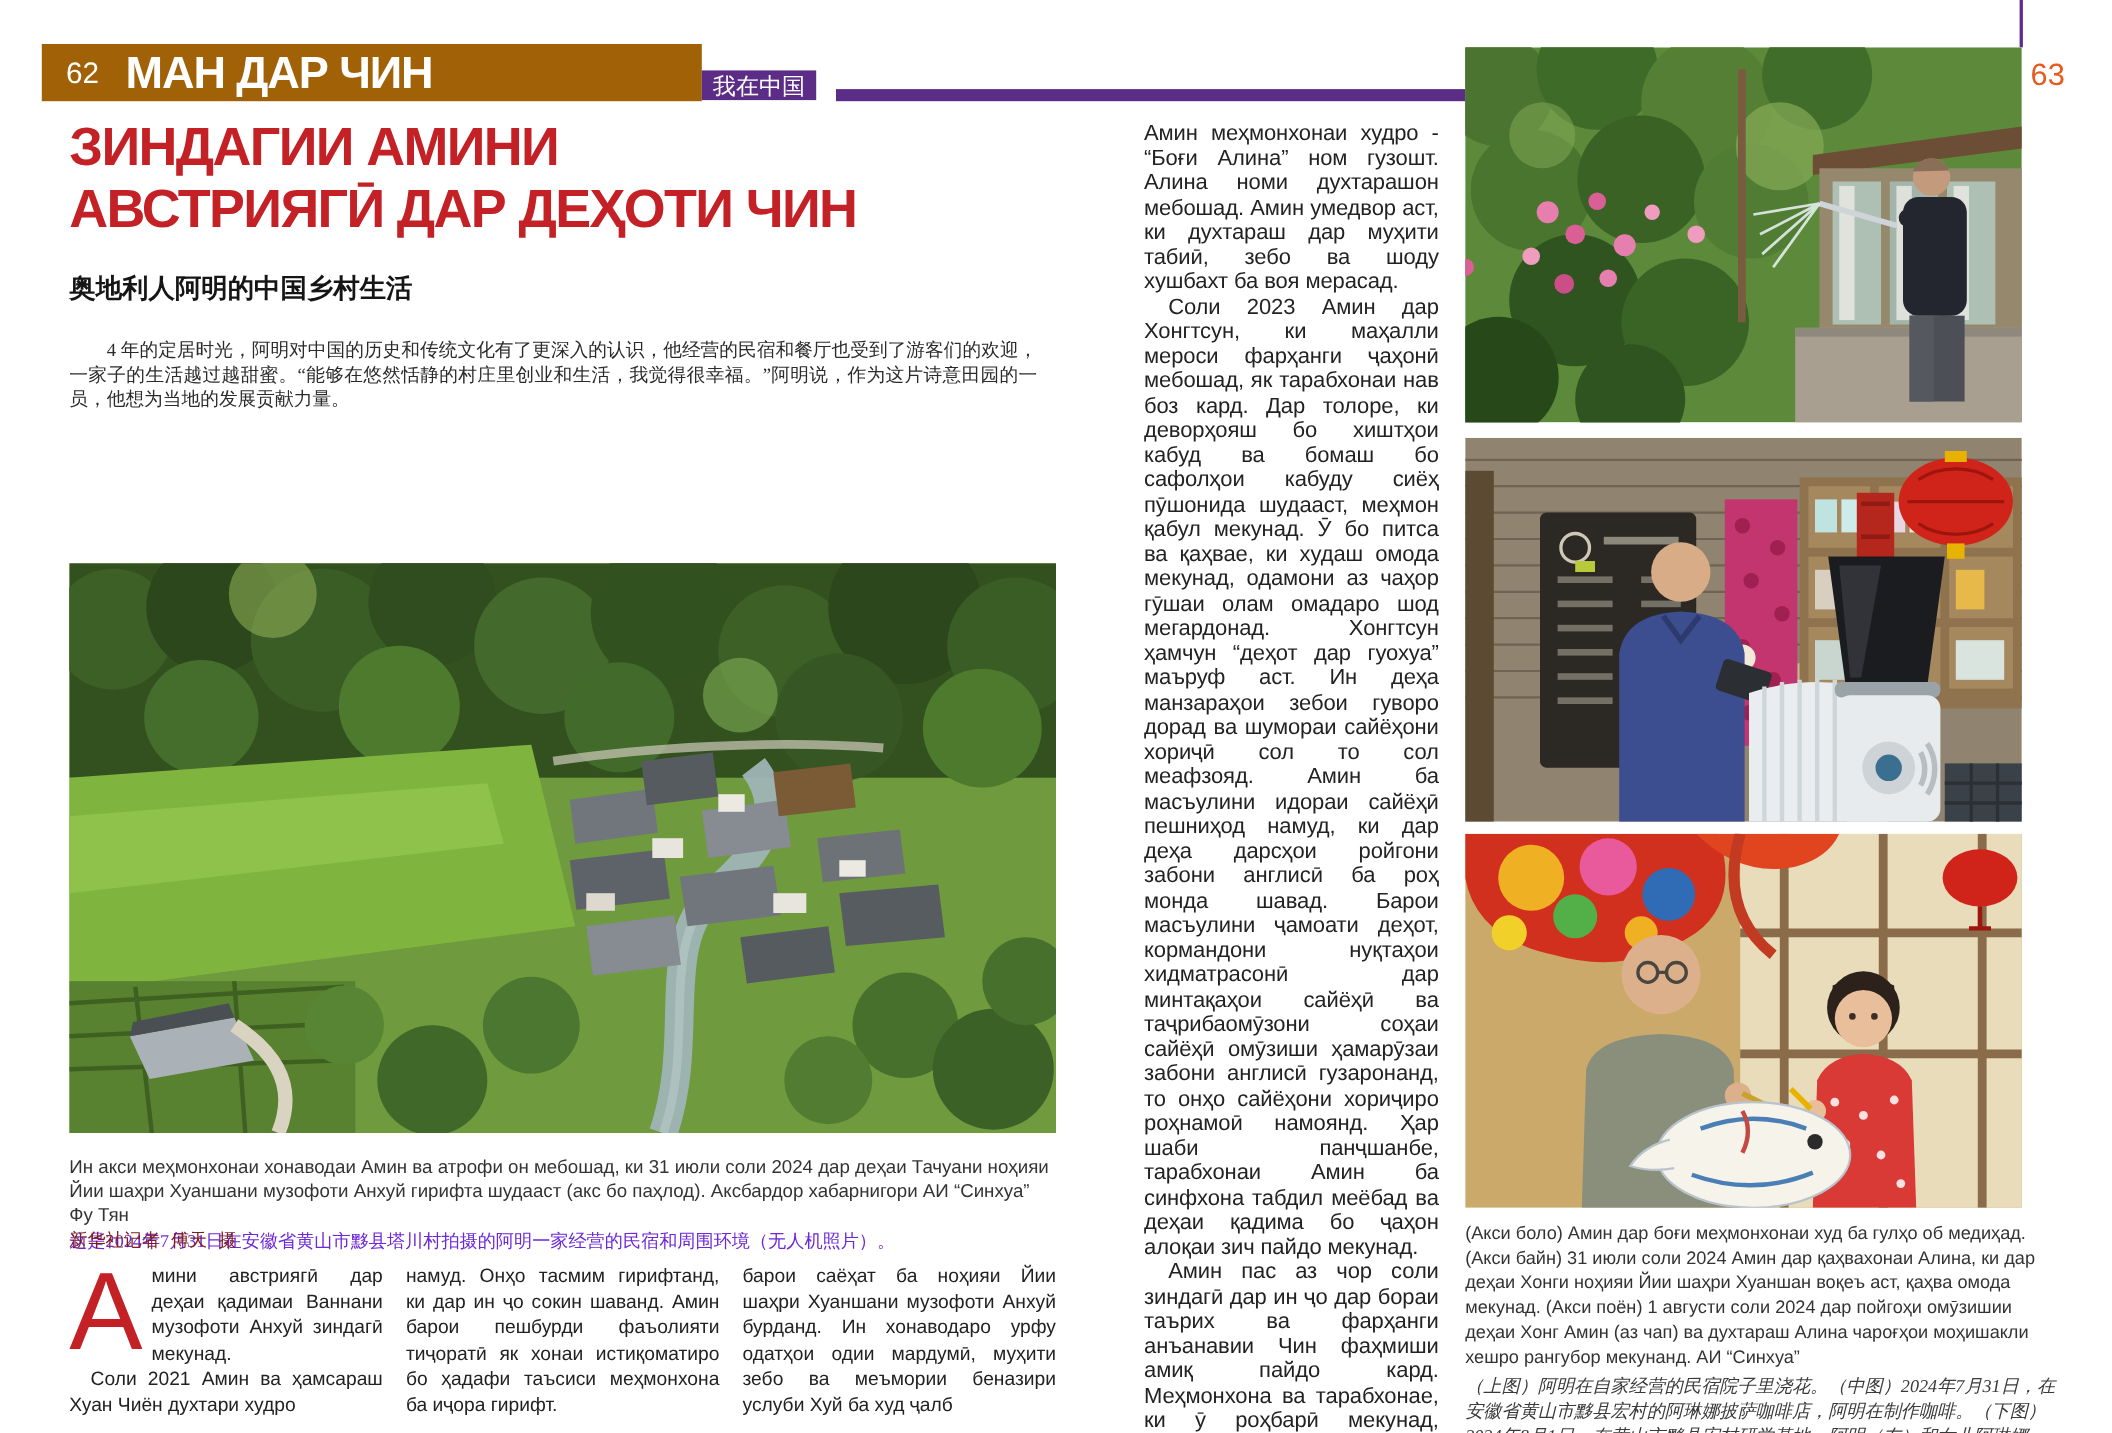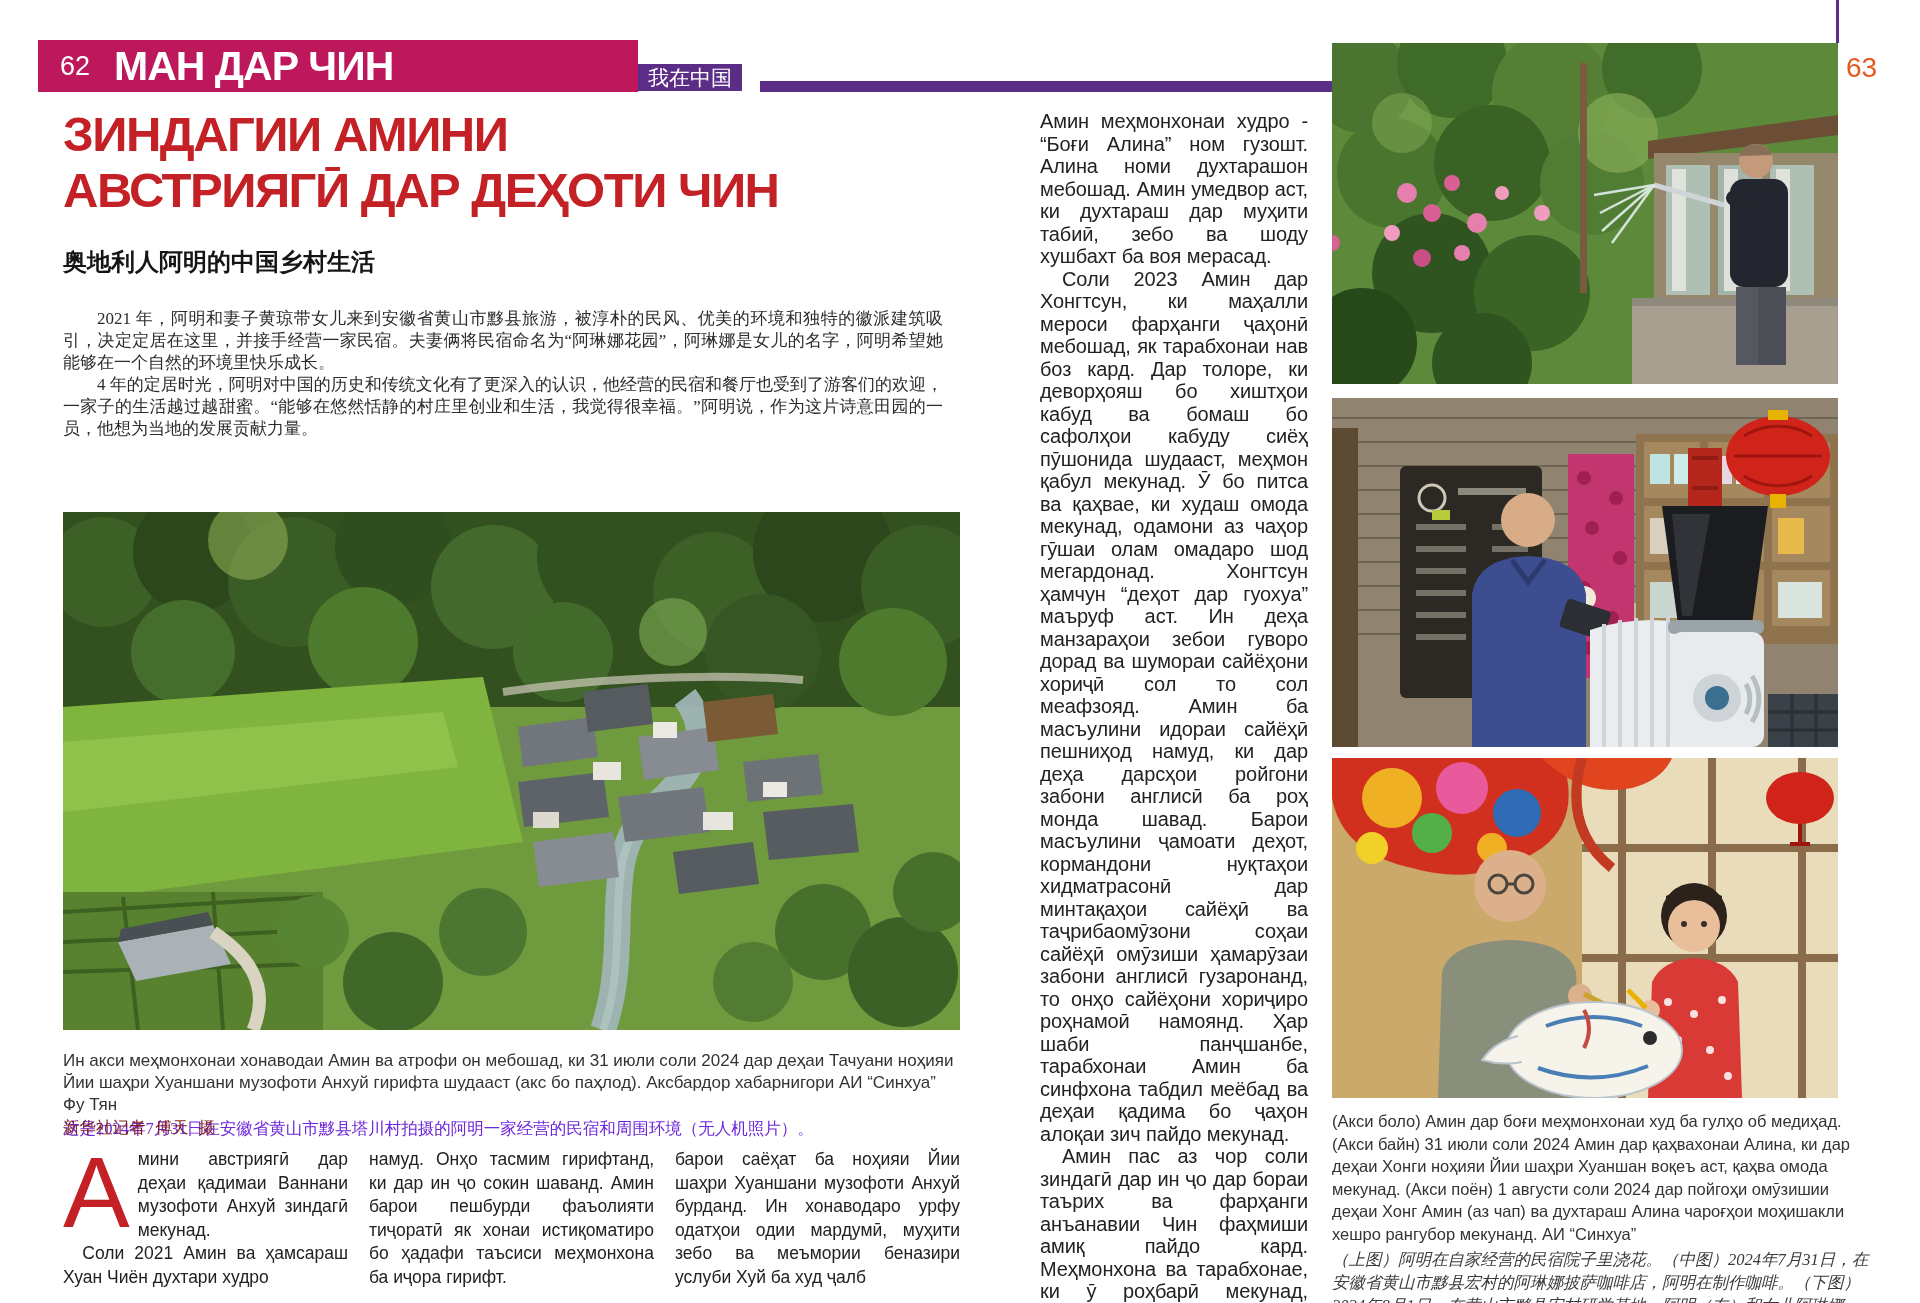--- a/index.html
+++ b/index.html
@@ -1,21 +1,21 @@
 <!DOCTYPE html>
 <html><head>
 <meta charset="utf-8">
 <style>
   html,body{margin:0;padding:0;background:#ffffff;}
   .spread{position:relative;width:1920px;height:1303px;background:#ffffff;overflow:hidden;
           font-family:"Liberation Sans",sans-serif;color:#1c1c1c;}
   .abs{position:absolute;}
 
   
-  .banner{left:38px;top:40px;width:600px;height:52px;background:#be185d;display:flex;align-items:center;text-align:right;}
+  .banner{left:38px;top:40px;width:600px;height:52px;background:#a16207;display:flex;align-items:center;text-align:right;}
   .banner .pnum{color:#fff;font-size:27px;margin-left:22px;}
   .banner .sect{color:#fff;font-size:41px;font-weight:bold;letter-spacing:-1px;margin-left:24px;white-space:nowrap;}
   .banner-zh{left:638px;top:64px;height:27px;background:#5c2d86;color:#fff;display:flex;align-items:center;
              padding:0 10px;font-family:"Liberation Serif",serif;font-weight:normal;font-size:21px;white-space:nowrap;}
   .banner-rule{left:760px;top:81px;width:572px;height:11px;background:#5c2d86;}
   .pageline-r{left:1836px;top:0;width:3px;height:43px;background:#5c2d86;}
   .pnum-r{left:1846px;top:52px;color:#e55a1f;font-size:28px;}
 
   
   .headline{left:63px;top:106px;width:900px;color:#c32126;font-weight:bold;font-size:49px;
@@ -70,21 +70,20 @@
   <div class="abs pageline-r"></div>
   <div class="abs pnum-r">63</div>
 
   <div class="abs headline">
     <span>ЗИНДАГИИ АМИНИ</span><br>
     <span>АВСТРИЯГӢ ДАР ДЕҲОТИ ЧИН</span>
   </div>
   <div class="abs subhead">奥地利人阿明的中国乡村生活</div>
 
   <div class="abs intro">
-    <p>2021 年，阿明和妻子黄琼带女儿来到安徽省黄山市黟县旅游，被淳朴的民风、优美的环境和独特的徽派建筑吸引，决定定居在这里，并接手经营一家民宿。夫妻俩将民宿命名为“阿琳娜花园”，阿琳娜是女儿的名字，阿明希望她能够在一个自然的环境里快乐成长。</p>
     <p>4 年的定居时光，阿明对中国的历史和传统文化有了更深入的认识，他经营的民宿和餐厅也受到了游客们的欢迎，一家子的生活越过越甜蜜。“能够在悠然恬静的村庄里创业和生活，我觉得很幸福。”阿明说，作为这片诗意田园的一员，他想为当地的发展贡献力量。</p>
   </div>
 
   <div class="abs photo-main">
     <svg viewBox="0 0 897 518" preserveAspectRatio="none">
       <rect width="897" height="518" fill="#6f9a3d"></rect>
       <rect width="897" height="195" fill="#33511f"></rect>
       <g>
         <circle cx="40" cy="60" r="55" fill="#3d6026"></circle>
           <circle cx="130" cy="40" r="60" fill="#2c471b"></circle>

